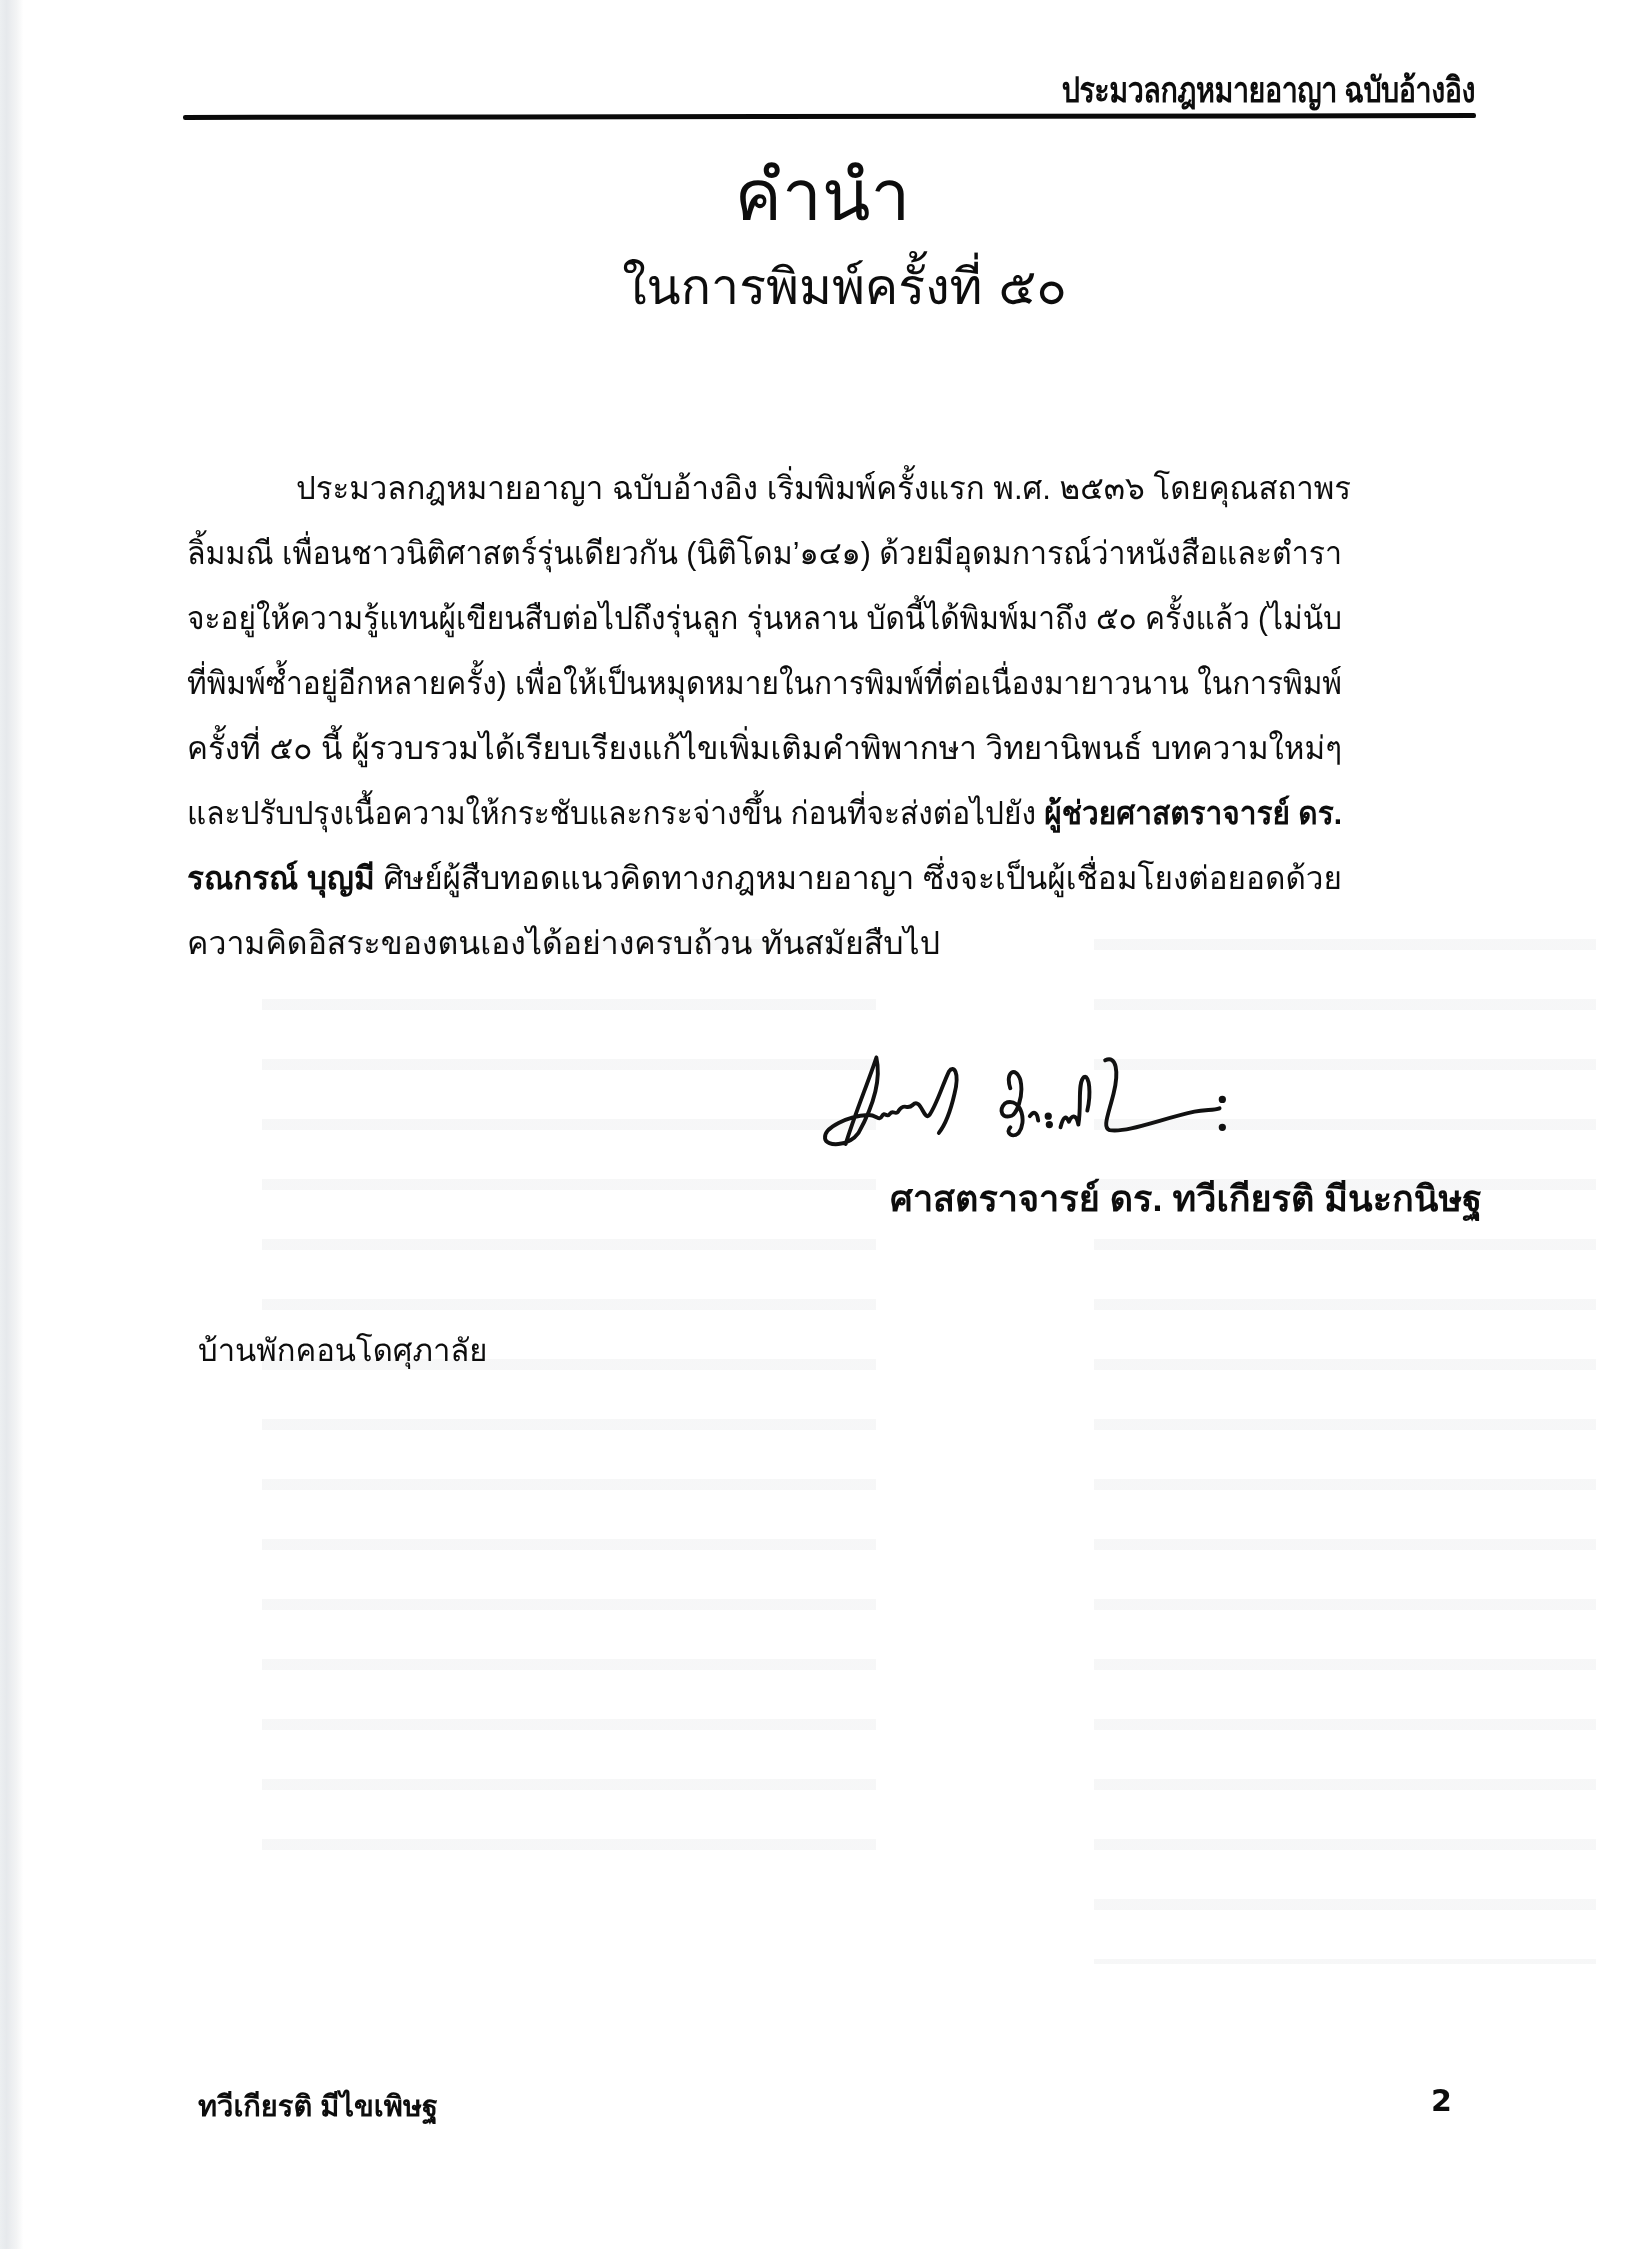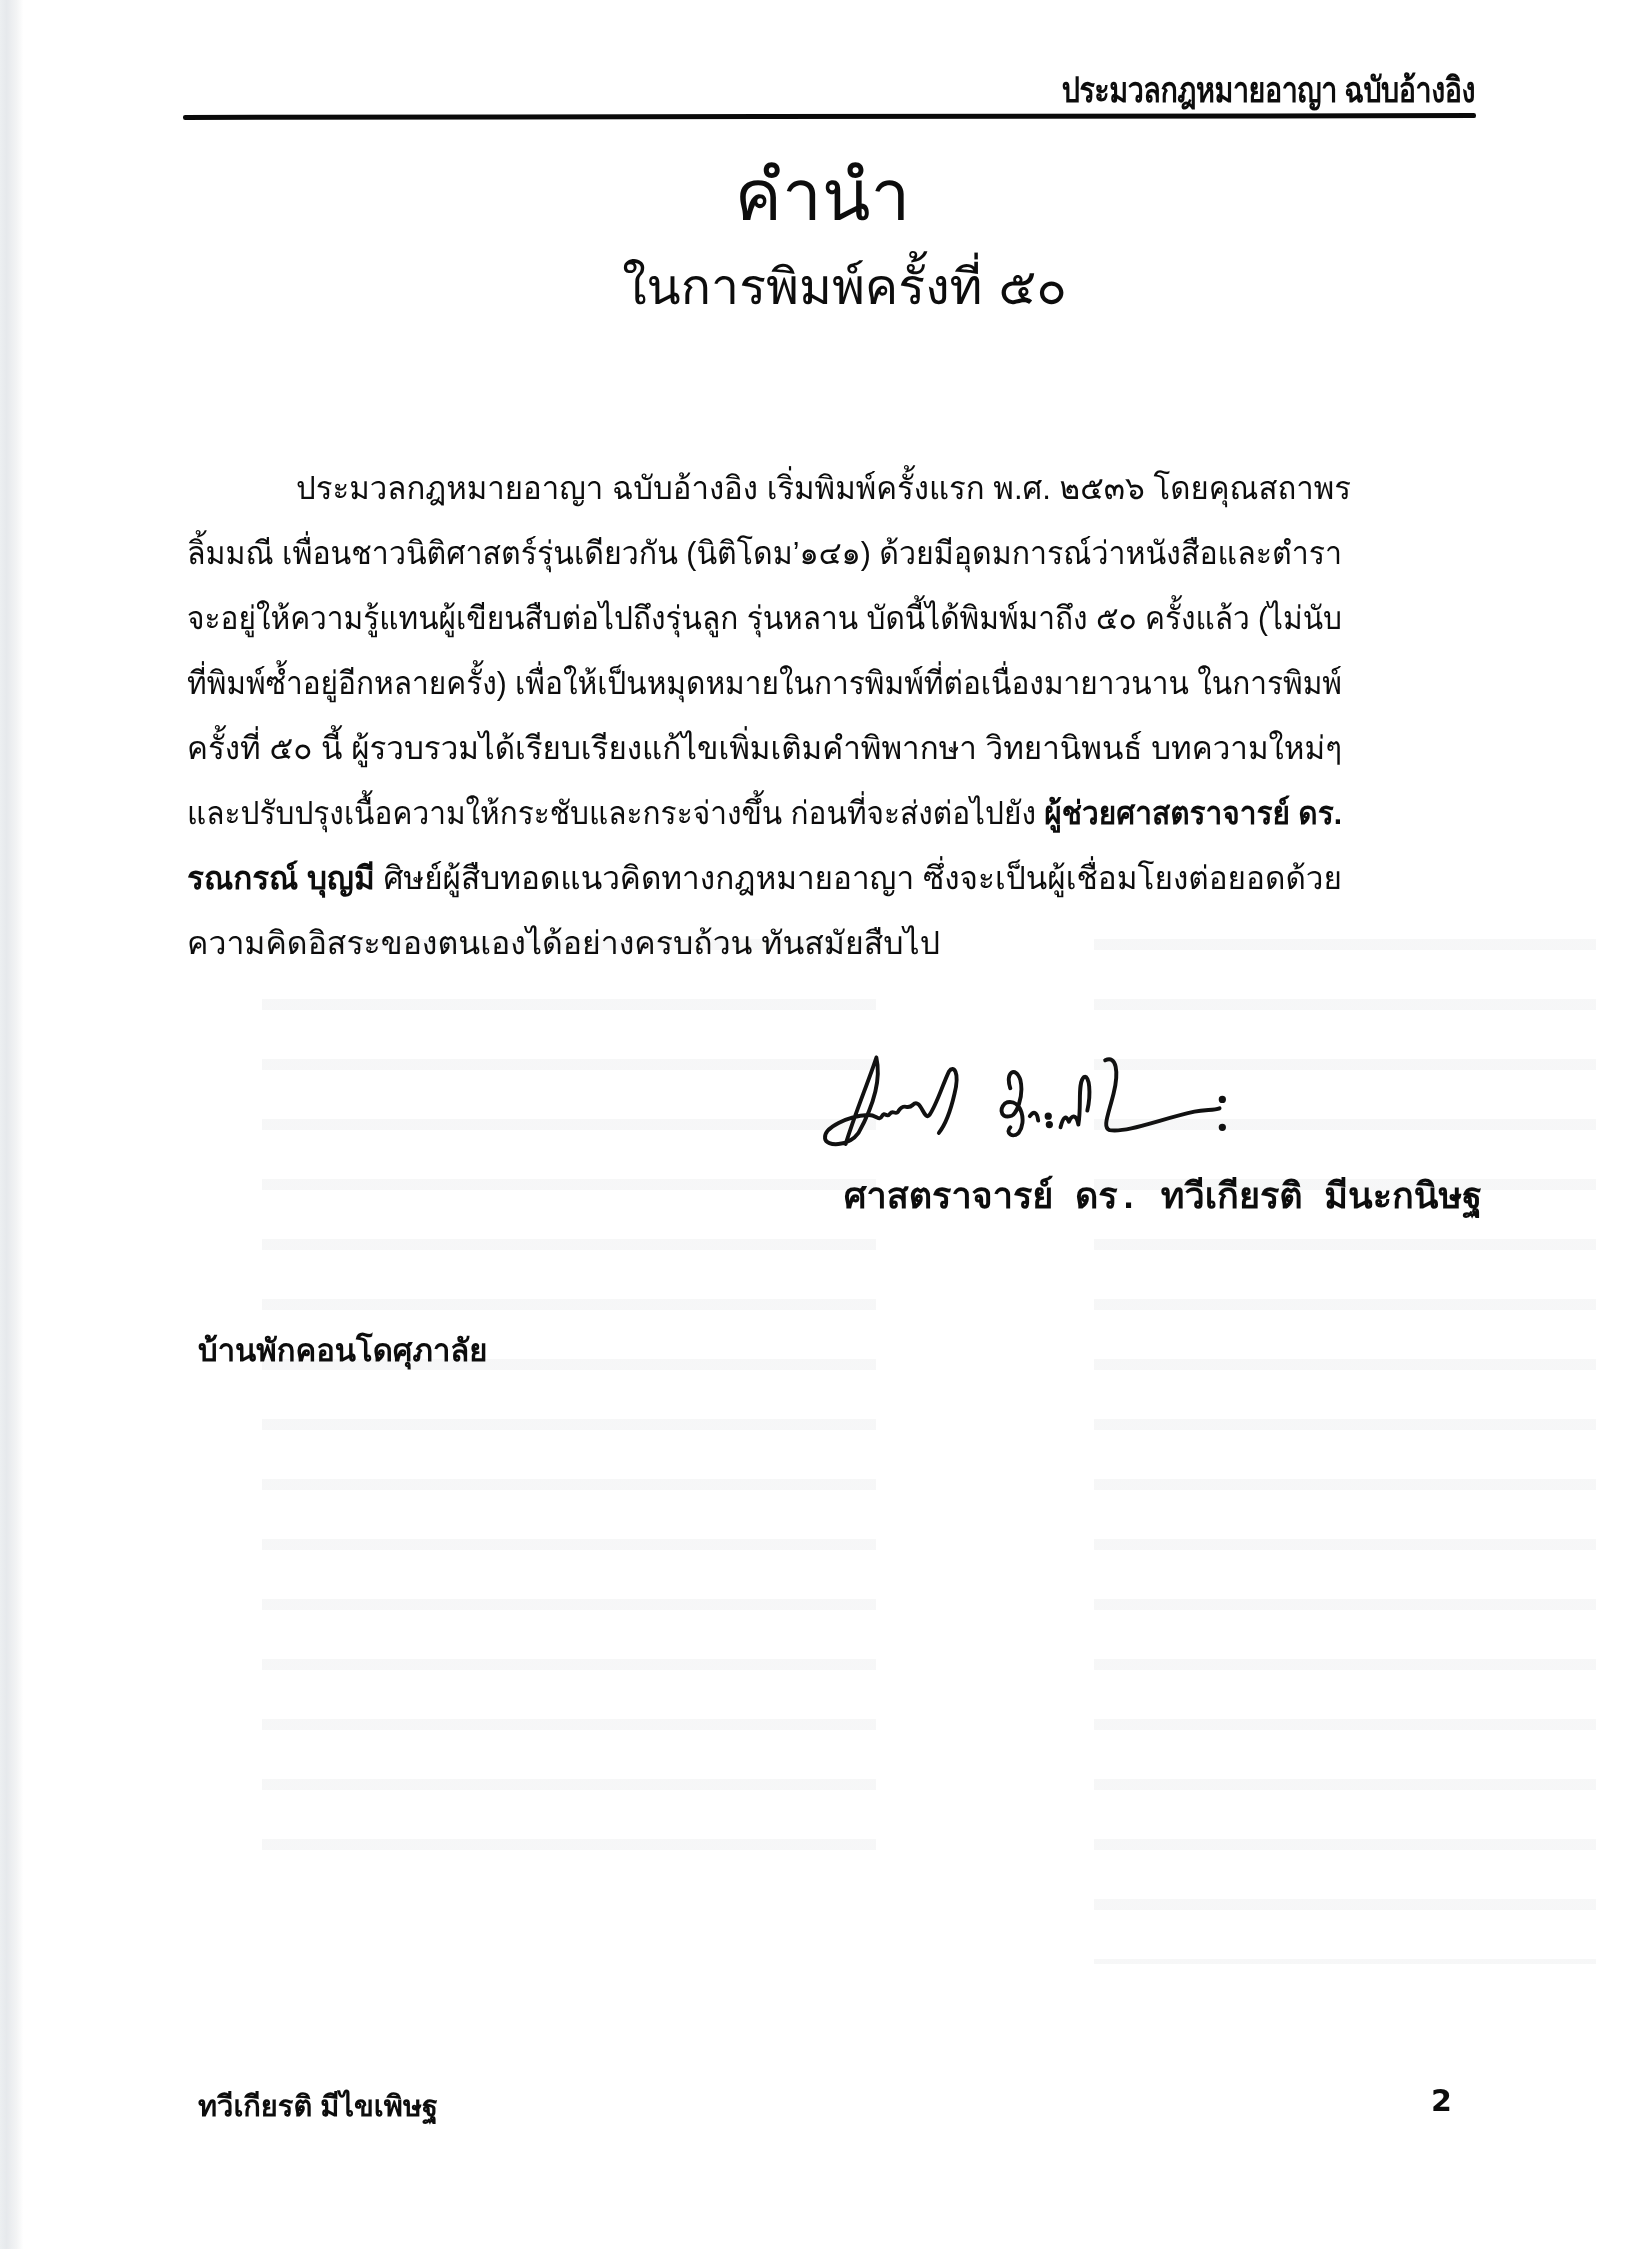--- a/index.html
+++ b/index.html
@@ -113,33 +113,33 @@
       position: absolute;
       left: 815px;
       top: 1049px;
       width: 558px;
       height: 112px;
     }
     .signer-name {
       position: absolute;
       right: 163px;
       top: 1171px;
-      font-family: Liberation Mono, monospace;
+      font-family: Liberation Sans, sans-serif;
       font-weight: bold;
       font-size: 36px;
       line-height: 56px;
       white-space: nowrap;
       text-align: right;
     }
 
     .contact {
       position: absolute;
       left: 198px;
       top: 1324px;
-      font-weight: bold;
+      font-weight: normal;
       font-size: 31px;
       line-height: 53px;
     }
     .contact .row { display: block; white-space: nowrap; }
     .contact .thai { font-family: "Liberation Sans", sans-serif; }
     .contact .mail { font-family: "DejaVu Serif", serif; font-size: 28px; letter-spacing: 0.3px; }
 
     .footer-author {
       position: absolute;
       left: 198px;

